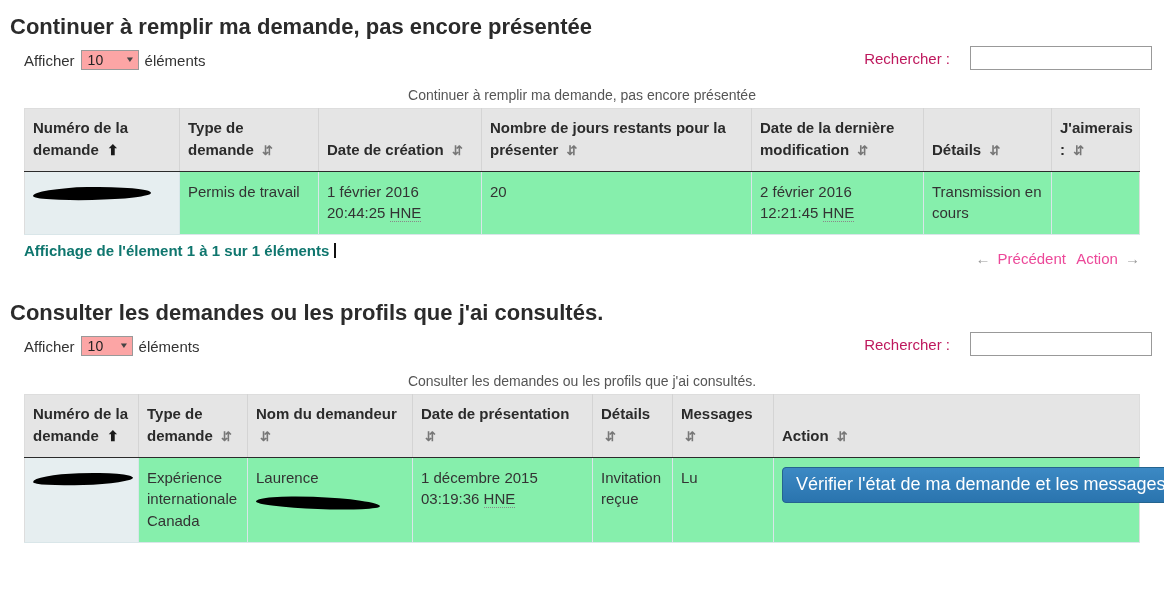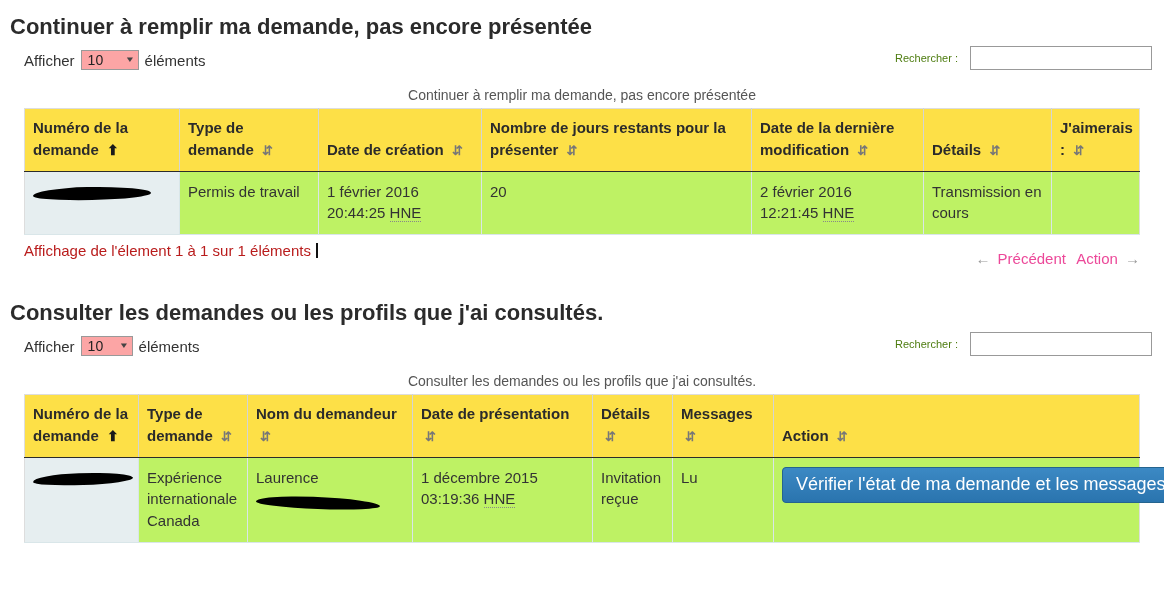--- a/index.html
+++ b/index.html
@@ -73,23 +73,23 @@
 
   .filter-box {
     position: absolute;
     right: 2px;
     top: -4px;
     display: flex;
     align-items: center;
     white-space: nowrap;
   }
   .filter-box .flabel {
-    font-size: 11px;
-    color: #4d7c0f;
-    margin-right: 12px;
+    font-size: 15px;
+    color: #be185d;
+    margin-right: 20px;
   }
   .filter-input {
     width: 182px;
     height: 24px;
     border: 1px solid #999;
     background: #fff;
     font-family: "Liberation Sans", sans-serif;
     font-size: 14px;
     padding: 0 4px;
     box-sizing: border-box;
@@ -110,21 +110,21 @@
   }
   table.dt caption {
     caption-side: top;
     text-align: center;
     font-size: 14px;
     color: #555;
     padding: 3px 0 5px 0;
     font-weight: normal;
   }
   table.dt thead th {
-    background: #fde047;
+    background: #e5e5e5;
     border-right: 1px solid #d4d4d4;
     border-bottom: 1px solid #2b2b2b;
     text-align: left;
     vertical-align: bottom;
     font-size: 15px;
     font-weight: bold;
     color: #2b2b2b;
     padding: 8px 8px 10px 8px;
     line-height: 1.45;
   }
@@ -141,21 +141,21 @@
   }
   .sorticon.asc {
     color: #1a1a1a;
     font-size: 14px;
     letter-spacing: 0;
   }
 
   table.dt tbody td {
     border-right: 1px solid #d9e6e9;
     border-bottom: 1px solid #d9e6e9;
-    background: #bef264;
+    background: #86efac;
     vertical-align: top;
     font-size: 15px;
     color: #333;
     padding: 9px 8px 10px 8px;
     line-height: 1.45;
     word-wrap: break-word;
   }
   table.dt tbody td.sorted-col { background: #e6eef0; }
   table.dt tbody td:last-child { border-right: none; }
 
@@ -175,22 +175,23 @@
   .redaction.r2 { width: 100px; height: 12px; transform: rotate(-2deg); }
   .redaction.r3 { width: 124px; height: 12px; transform: rotate(2.4deg); margin-top: 6px; }
 
   .info-row {
     position: relative;
     padding: 7px 14px 0 14px;
     height: 36px;
   }
   .dt-info {
     font-size: 15px;
-    color: #b91c1c;
-    white-space: nowrap;
+    color: #0f766e;
+    white-space: nowrap;
+    font-weight: bold;
   }
   .caret-bar {
     display: inline-block;
     width: 2px;
     height: 15px;
     background: #111;
     vertical-align: -2px;
     margin-left: 5px;
   }
   .paginate {

